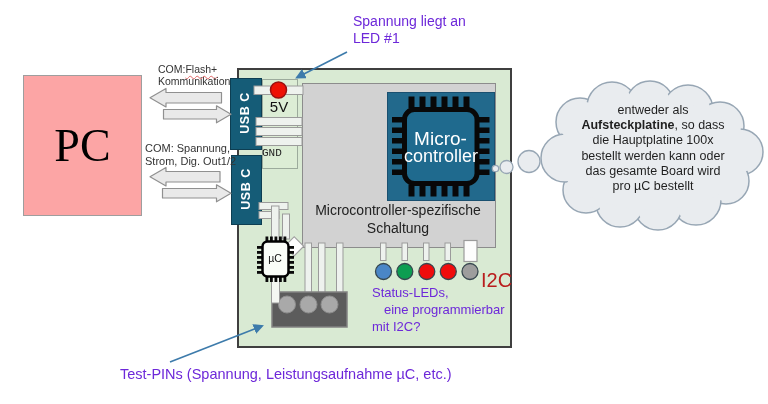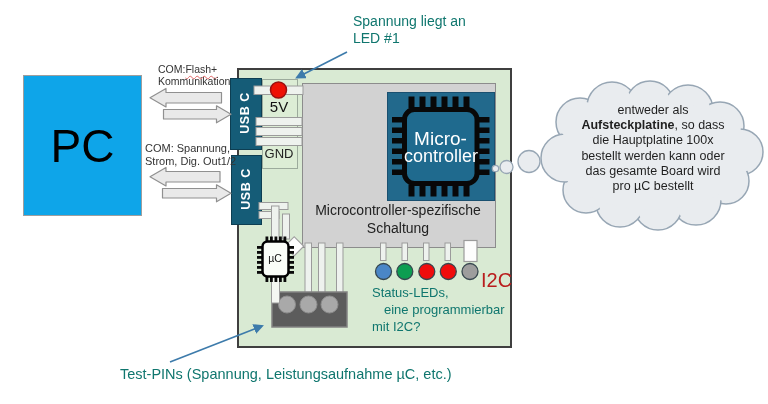--- a/index.html
+++ b/index.html
@@ -1,22 +1,22 @@
 <!DOCTYPE html>
 <html><head>
 <meta charset="utf-8">
 <style>
   html,body{margin:0;padding:0;background:#ffffff;}
   .stage{position:relative;width:768px;height:404px;background:#ffffff;overflow:hidden;
          font-family:"Liberation Sans",sans-serif;}
   .abs{position:absolute;}
-  .txt{font-family:"Liberation Sans",sans-serif;color:#0f766e;white-space:nowrap;line-height:1.15;}
+  .txt{font-family:"Liberation Sans",sans-serif;color:#6d28d9;white-space:nowrap;line-height:1.15;}
   .center{text-align:center;}
-  .pc-box{left:23px;top:75px;width:117px;height:139px;background:#0ea5e9;border:1px solid #9e9e9e;
-          display:flex;align-items:center;justify-content:center;font-size:46px;color:#000;z-index:1;}
+  .pc-box{left:23px;top:75px;width:117px;height:139px;background:#fca5a5;border:1px solid #9e9e9e;
+          display:flex;align-items:center;justify-content:center;font-size:46px;color:#000;z-index:1;font-family:Liberation Serif, serif;}
   .board{left:237px;top:68px;width:271px;height:276px;background:#d9ead3;border:2px solid #3f3f3f;z-index:1;}
   .gray-area{left:302px;top:83px;width:192px;height:163px;background:#d2d2d2;border:1px solid #8c8c8c;z-index:2;}
   .mcu-box{left:387px;top:92px;width:106px;height:107px;background:#22698c;border:1px solid #1a5070;z-index:3;}
   .strip5v{left:262px;top:79px;width:34px;height:88px;background:#dcedd5;border:1px solid #9cab9c;z-index:3;}
   .usb{background:#155c77;border:1px solid #0d3e52;z-index:4;}
   .usb1{left:230px;top:78px;width:30px;height:70px;}
   .usb2{left:231px;top:155px;width:29px;height:68px;}
   .usb-label{color:#ffffff;font-size:12.5px;font-weight:bold;letter-spacing:.5px;width:70px;text-align:center;
              transform:translate(-50%,-50%) rotate(-90deg);z-index:5;}
   .svg-layer{left:0;top:0;z-index:6;pointer-events:none;}
@@ -208,21 +208,21 @@
   <div class="abs txt toptext" style="left:158px;top:63px;font-size:10.5px;color:#333;">
     <span>COM:</span><span class="squiggle">Flash+</span><br>
     <span>Kommunikation</span>
   </div>
   <div class="abs txt toptext" style="left:145px;top:142px;font-size:11px;color:#333;">
     <span>COM: Spannung,</span><br>
     <span>Strom, Dig. Out1/2</span>
   </div>
 
   <div class="abs txt toptext center" style="left:262px;top:98px;width:34px;font-size:15px;color:#111;">5V</div>
-  <div class="abs txt toptext center" style="left:262px;top:147px;width:34px;font-size:13px;color:#222;">GND</div>
+  <div class="abs txt toptext center" style="left:262px;top:147px;width:14px;font-size:11px;color:#222;font-family:Liberation Mono, monospace;">GND</div>
 
   <div class="abs txt toptext center" style="left:302px;top:220px;width:192px;font-size:14px;color:#222;">Schaltung</div>
   <div class="abs txt toptext center" style="left:302px;top:202px;width:192px;font-size:14px;color:#222;">Microcontroller-spezifische</div>
 
   <div class="abs txt toptext center" style="left:404px;top:128px;width:73px;font-size:19px;color:#ffffff;">Micro-</div>
   <div class="abs txt toptext center" style="left:404px;top:146px;width:73px;font-size:18px;color:#ffffff;">controller</div>
 
   <div class="abs txt toptext center" style="left:262px;top:252px;width:26px;font-size:10.5px;color:#111;">µC</div>
 
   <div class="abs txt toptext" style="left:481px;top:241px;font-size:20px;color:#b91c1c;margin-top:28px;">I2C</div>

